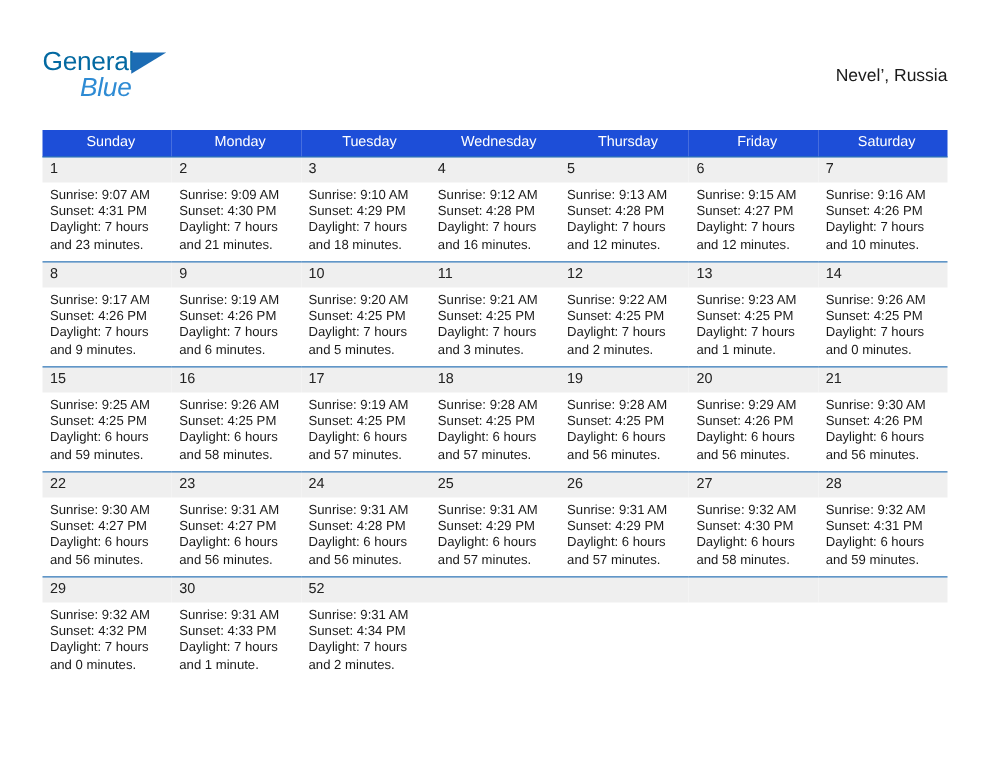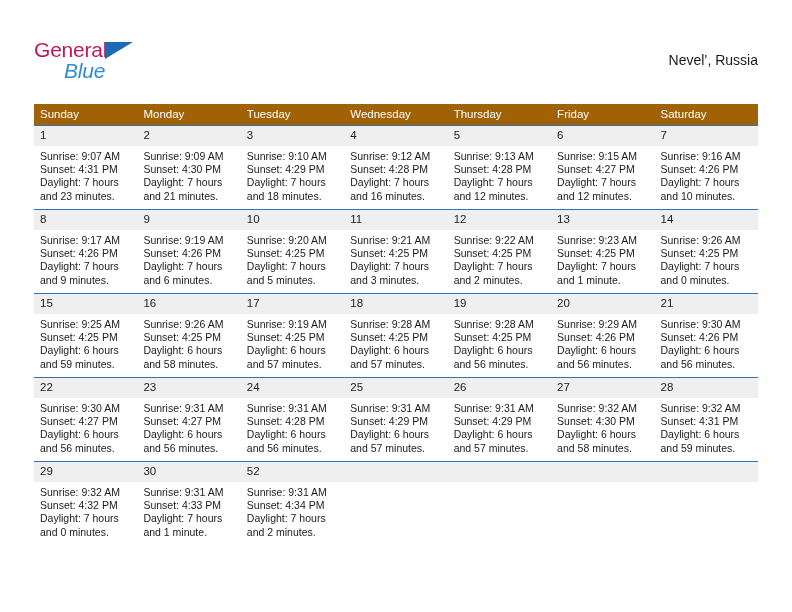--- a/index.html
+++ b/index.html
@@ -33,21 +33,21 @@
     left: 34px;
     top: 38px;
     width: 130px;
     height: 46px;
   }
   .logo-general {
     position: absolute;
     left: 0;
     top: 0;
     font-size: 21px;
-    color: #be185d;
+    color: #0369a1;
     letter-spacing: -0.2px;
     line-height: 23px;
     font-family: "Liberation Sans", sans-serif;
   }
   .logo-tri {
     position: absolute;
     left: 71px;
     top: 4px;
     width: 0;
     height: 0;
@@ -88,25 +88,25 @@
   
   .calendar {
     position: absolute;
     left: 34px;
     top: 104px;
     width: 724px;
     border-collapse: collapse;
     table-layout: fixed;
   }
   .calendar th {
-    background: #a16207;
+    background: #1d4ed8;
     color: #ffffff;
     font-size: 11.5px;
     font-weight: normal;
-    text-align: left;
+    text-align: center;
     padding: 4px 0 5px 6px;
     height: 12px;
     border: none;
   }
   .calendar td {
     width: 103.43px;
     vertical-align: top;
     padding: 0;
     border: none;
     border-top: 1.2px solid #2e74b5;

